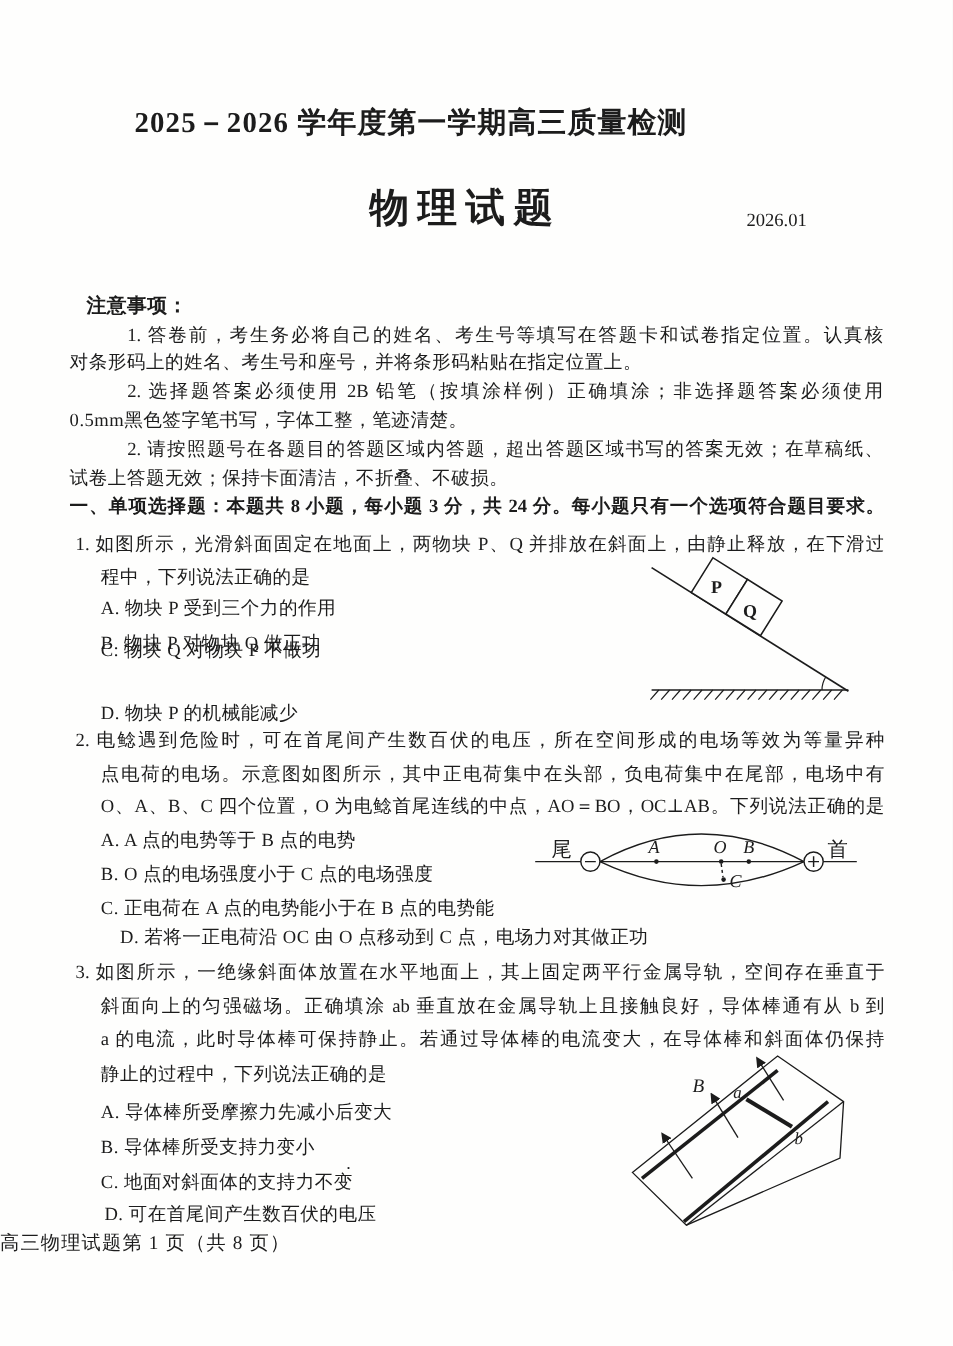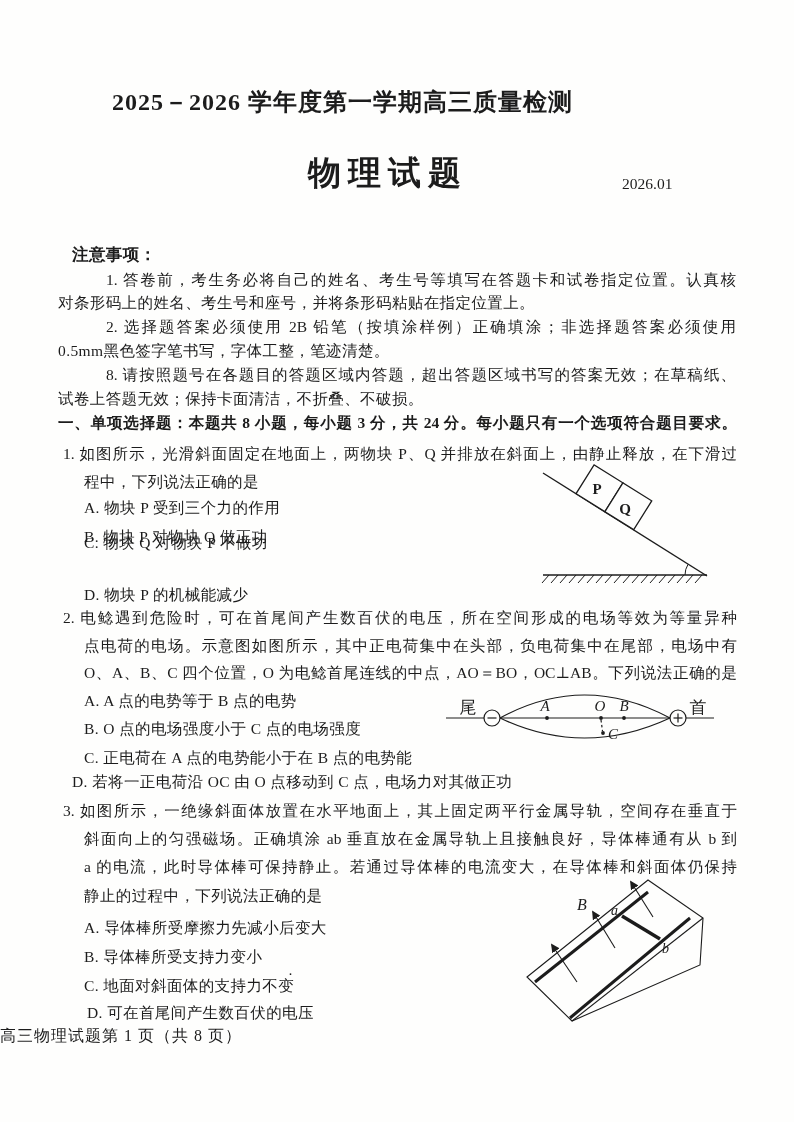--- a/index.html
+++ b/index.html
@@ -28,21 +28,21 @@
 
   <div class="title1">2025－2026 学年度第一学期高三质量检测</div>
   <div class="title2">物理试题</div>
   <div class="date">2026.01</div>
 
   <div class="t b" style="left:72px;top:245px;font-size:16.5px;font-family:Liberation Mono, monospace;">注意事项：</div>
   <div class="t j" style="left:106px;top:269px;width:630px;">1. 答卷前，考生务必将自己的姓名、考生号等填写在答题卡和试卷指定位置。认真核</div>
   <div class="t" style="left:58px;top:292px;">对条形码上的姓名、考生号和座号，并将条形码粘贴在指定位置上。</div>
   <div class="t j" style="left:106px;top:316px;width:630px;">2. 选择题答案必须使用 2B 铅笔（按填涂样例）正确填涂；非选择题答案必须使用</div>
   <div class="t" style="left:58px;top:340px;">0.5mm黑色签字笔书写，字体工整，笔迹清楚。</div>
-  <div class="t j" style="left:106px;top:364px;width:630px;">8. 请按照题号在各题目的答题区域内答题，超出答题区域书写的答案无效；在草稿纸、</div>
+  <div class="t j" style="left:106px;top:364px;width:630px;">2. 请按照题号在各题目的答题区域内答题，超出答题区域书写的答案无效；在草稿纸、</div>
   <div class="t" style="left:58px;top:388px;">试卷上答题无效；保持卡面清洁，不折叠、不破损。</div>
 
   <div class="t b j" style="left:58px;top:412px;width:679px;">一、单项选择题：本题共 8 小题，每小题 3 分，共 24 分。每小题只有一个选项符合题目要求。</div>
 
   <div class="t j" style="left:63px;top:443px;width:674px;">1. 如图所示，光滑斜面固定在地面上，两物块 P、Q 并排放在斜面上，由静止释放，在下滑过</div>
   <div class="t" style="left:84px;top:471px;">程中，下列说法正确的是</div>
   <div class="t" style="left:84px;top:497px;">A. 物块 P 受到三个力的作用</div>
   <div class="t" style="left:84px;top:526px;">B. 物块 P 对物块 Q 做正功</div>
   <div class="t" style="left:84px;top:532px;">C. 物块 Q 对物块 P 不做功</div>
   <div class="t" style="left:84px;top:584px;">D. 物块 P 的机械能减少</div>
@@ -61,21 +61,21 @@
     <text x="64" y="34" font-size="15" font-weight="bold" text-anchor="middle">P</text>
     <text x="92" y="54" font-size="15" font-weight="bold" text-anchor="middle">Q</text>
   </svg>
 
   <div class="t j" style="left:63px;top:607px;width:674px;">2. 电鲶遇到危险时，可在首尾间产生数百伏的电压，所在空间形成的电场等效为等量异种</div>
   <div class="t j" style="left:84px;top:635px;width:653px;">点电荷的电场。示意图如图所示，其中正电荷集中在头部，负电荷集中在尾部，电场中有</div>
   <div class="t j" style="left:84px;top:662px;width:653px;">O、A、B、C 四个位置，O 为电鲶首尾连线的中点，AO＝BO，OC⊥AB。下列说法正确的是</div>
   <div class="t" style="left:84px;top:690px;">A. A 点的电势等于 B 点的电势</div>
   <div class="t" style="left:84px;top:718px;">B. O 点的电场强度小于 C 点的电场强度</div>
   <div class="t" style="left:84px;top:747px;">C. 正电荷在 A 点的电势能小于在 B 点的电势能</div>
-  <div class="t" style="left:72px;top:771px;">D. 若将一正电荷沿 OC 由 O 点移动到 C 点，电场力对其做正功</div>
+  <div class="t" style="left:100px;top:771px;">D. 若将一正电荷沿 OC 由 O 点移动到 C 点，电场力对其做正功</div>
 
   <svg class="fig" style="left:432px;top:684px;" width="306" height="80" viewBox="0 0 306 80">
     <g stroke="#1c1c1c" fill="none" stroke-width="1.2">
       <line x1="14" y1="34" x2="282" y2="34"></line>
       <path d="M68,34 Q152,-12 238,34 Q152,74 68,34"></path>
       <circle cx="60" cy="34" r="8" fill="#fefefd"></circle>
       <line x1="55.5" y1="34" x2="64.5" y2="34"></line>
       <circle cx="246" cy="34" r="8" fill="#fefefd"></circle>
       <line x1="241.5" y1="34" x2="250.5" y2="34"></line>
       <line x1="246" y1="29.5" x2="246" y2="38.5"></line>

